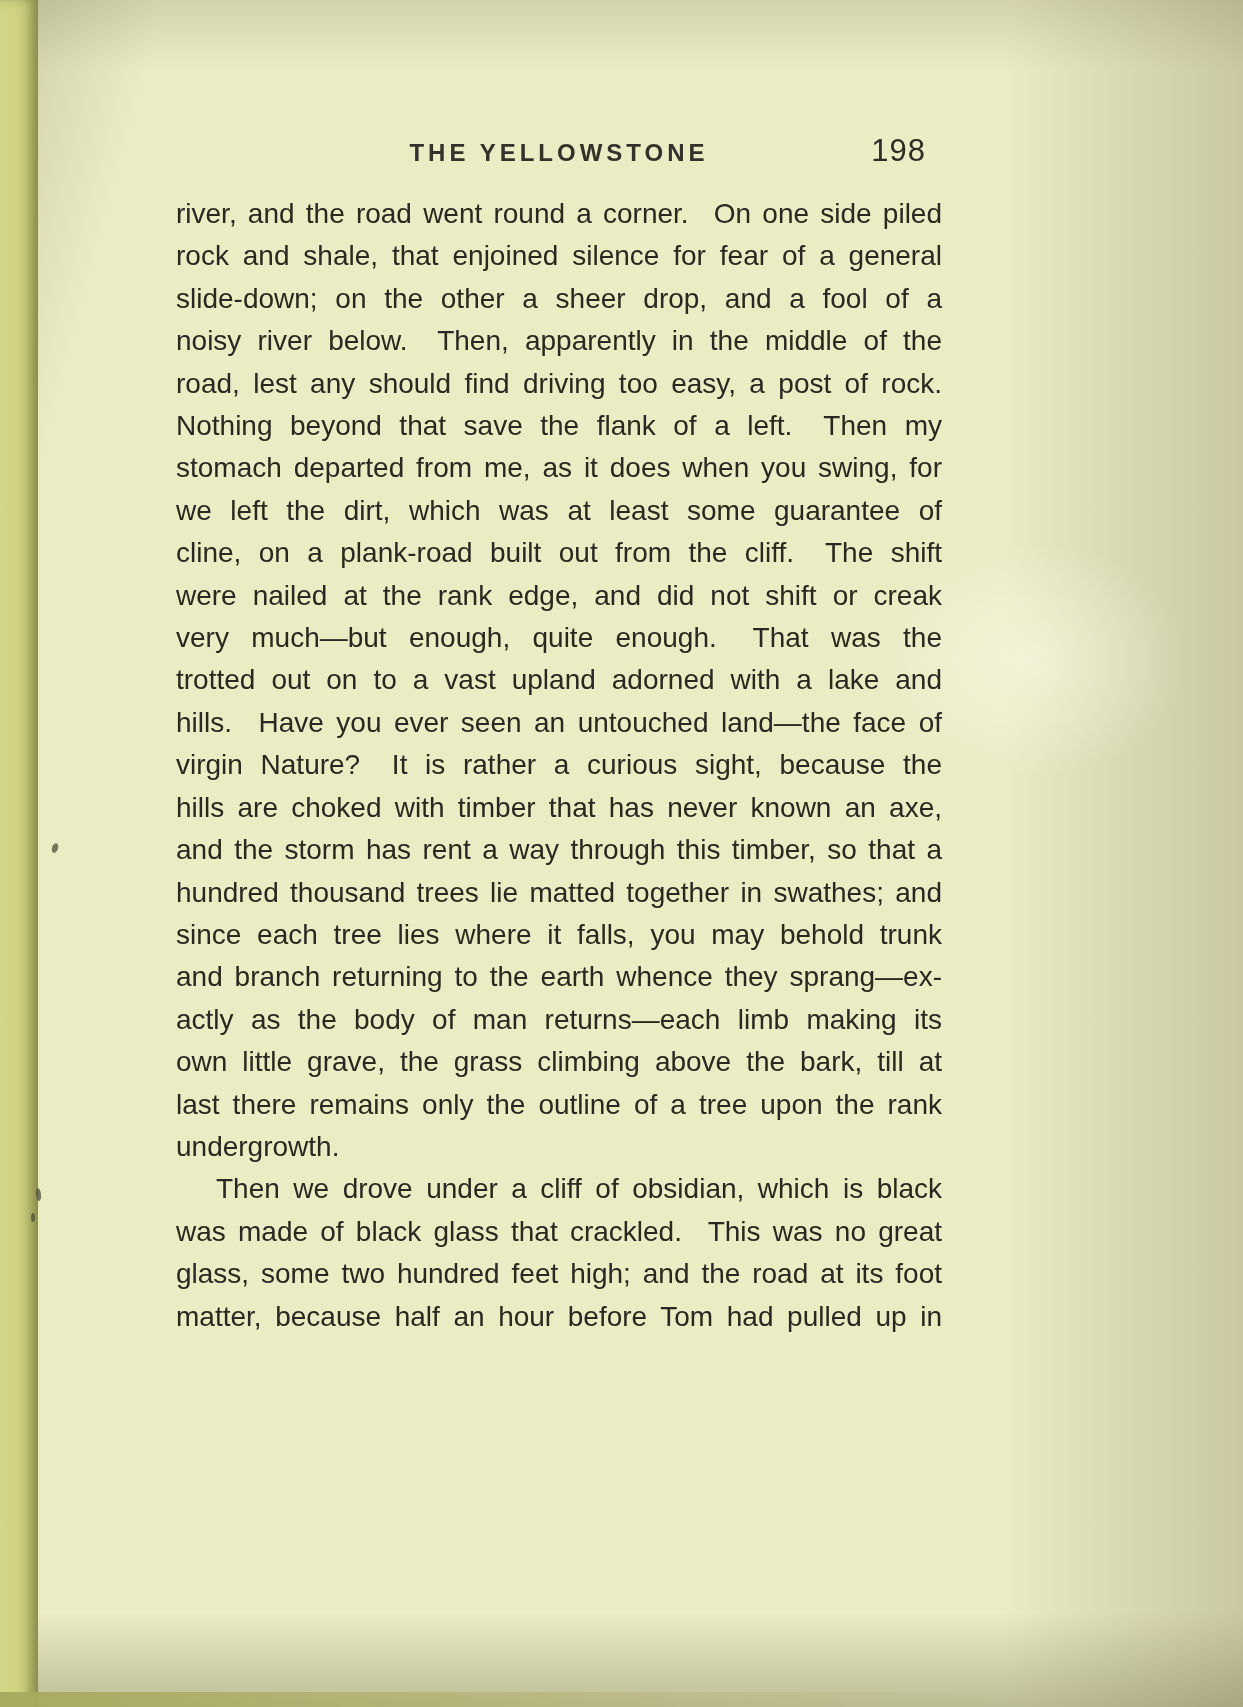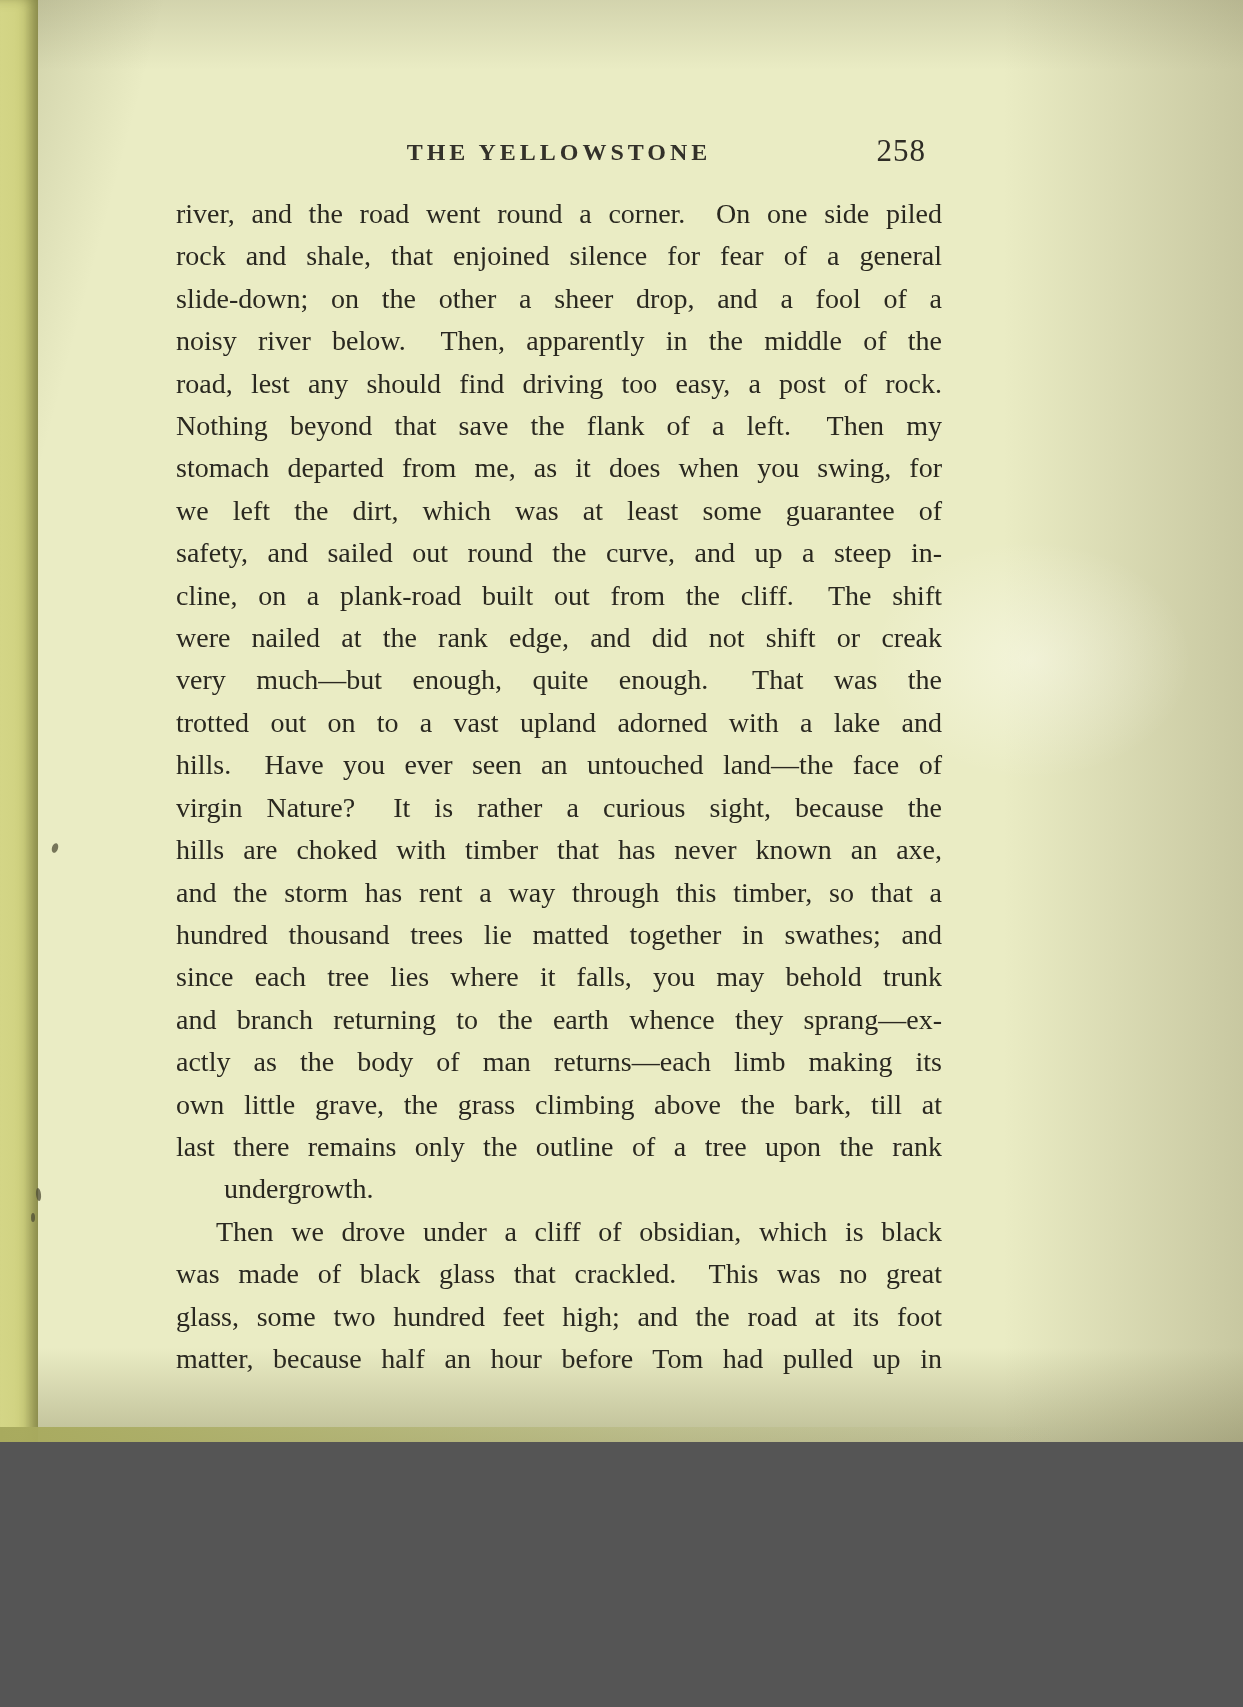--- a/index.html
+++ b/index.html
@@ -1,22 +1,22 @@
 <!DOCTYPE html>
 <html style="--paper: #eaecc4; --ink: #2a2820; --edge-strip: #d4d687;"><head>
 <meta charset="utf-8">
 <style>
   html, body { margin: 0; padding: 0; background: #555; }
 
   .scan {
     position: relative;
     width: 1243px;
-    height: 1442px;
+    height: 1707px;
     overflow: hidden;
-    font-family: Liberation Serif, serif;
+    font-family: Liberation Sans, sans-serif;
     background:
       radial-gradient(ellipse 230px 170px at 1030px 660px, rgba(252,252,238,0.50), rgba(252,252,238,0) 70%),
       linear-gradient(105deg, rgba(80,80,40,0.20) 0px, rgba(80,80,40,0) 160px),
       linear-gradient(to left, rgba(112,106,70,0.28), rgba(112,106,70,0) 240px),
       linear-gradient(to bottom, rgba(105,100,70,0.18), rgba(105,100,70,0) 70px),
       linear-gradient(to top, rgba(95,92,55,0.32), rgba(95,92,55,0) 95px),
       var(--paper, #eaecc4);
   }
 
   .page-edge {
@@ -78,49 +78,48 @@
   .text-block {
     font-size: 28px;
     line-height: 42.4px;
     color: #2a2820;
   }
 
   .line {
     text-align: justify;
     text-align-last: justify;
   }
-  .line.flush { text-align-last: left; margin-left: 48px; }
+  .line.flush { text-align-last: left; }
   .line.indent { text-indent: 40px; }
 </style>
 </head>
 <body>
 
 <div class="scan">
   <div class="page-edge"></div>
   <div class="page-edge-bottom"></div>
   <div class="speck s1"></div>
   <div class="speck s2"></div>
   <div class="speck s3"></div>
 
   <div class="content">
     <div class="header">
       <span class="running-title">THE YELLOWSTONE</span>
-      <span class="page-number">258</span>
+      <span class="page-number">198</span>
     </div>
     <div class="text-block">
         <div class="paragraph">
           <div class="line">river, and the road went round a corner.  On one side piled</div>
           <div class="line">rock and shale, that enjoined silence for fear of a general</div>
           <div class="line">slide-down; on the other a sheer drop, and a fool of a</div>
           <div class="line">noisy river below.  Then, apparently in the middle of the</div>
           <div class="line">road, lest any should find driving too easy, a post of rock.</div>
           <div class="line">Nothing beyond that save the flank of a left.  Then my</div>
           <div class="line">stomach departed from me, as it does when you swing, for</div>
           <div class="line">we left the dirt, which was at least some guarantee of</div>
-          <div class="line">safety, and sailed out round the curve, and up a steep in-</div>
           <div class="line">cline, on a plank-road built out from the cliff.  The shift</div>
           <div class="line">were nailed at the rank edge, and did not shift or creak</div>
           <div class="line">very much—but enough, quite enough.  That was the</div>
           <div class="line">trotted out on to a vast upland adorned with a lake and</div>
           <div class="line">hills.  Have you ever seen an untouched land—the face of</div>
           <div class="line">virgin Nature?  It is rather a curious sight, because the</div>
           <div class="line">hills are choked with timber that has never known an axe,</div>
           <div class="line">and the storm has rent a way through this timber, so that a</div>
           <div class="line">hundred thousand trees lie matted together in swathes; and</div>
           <div class="line">since each tree lies where it falls, you may behold trunk</div>

